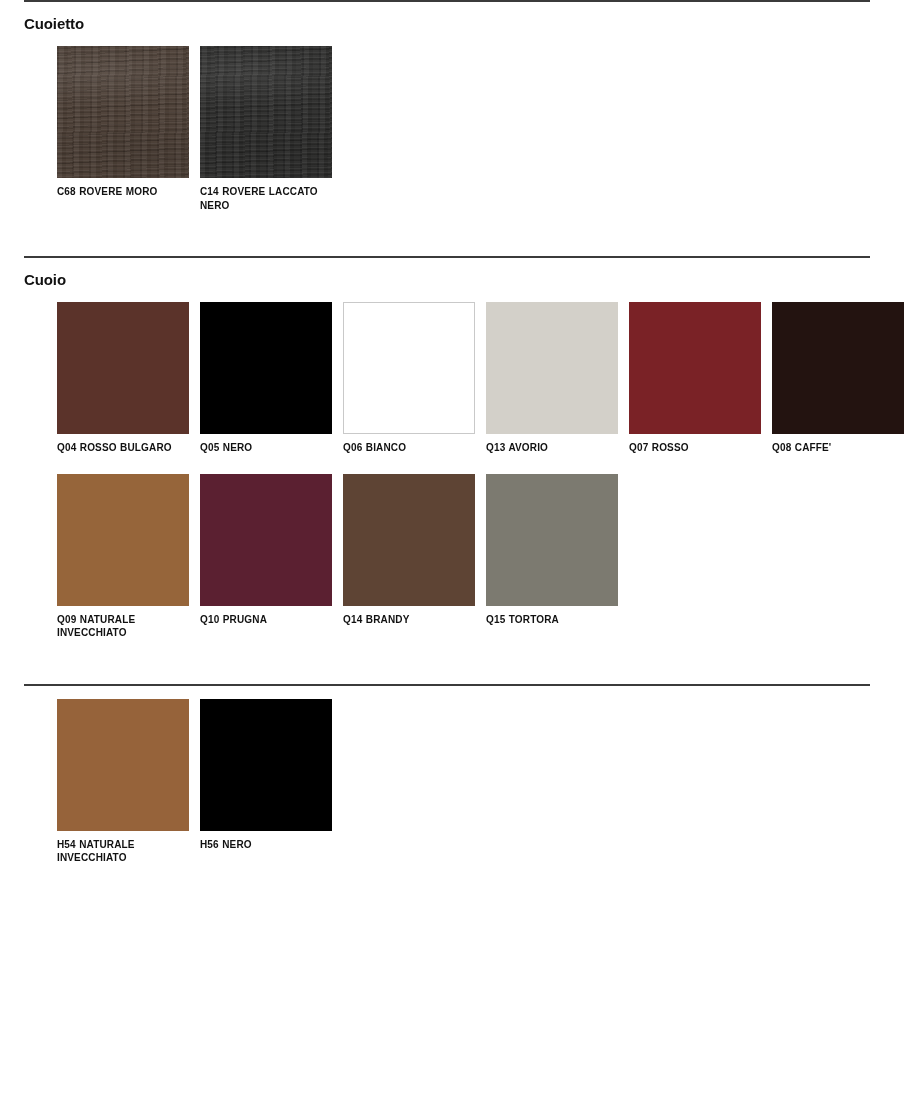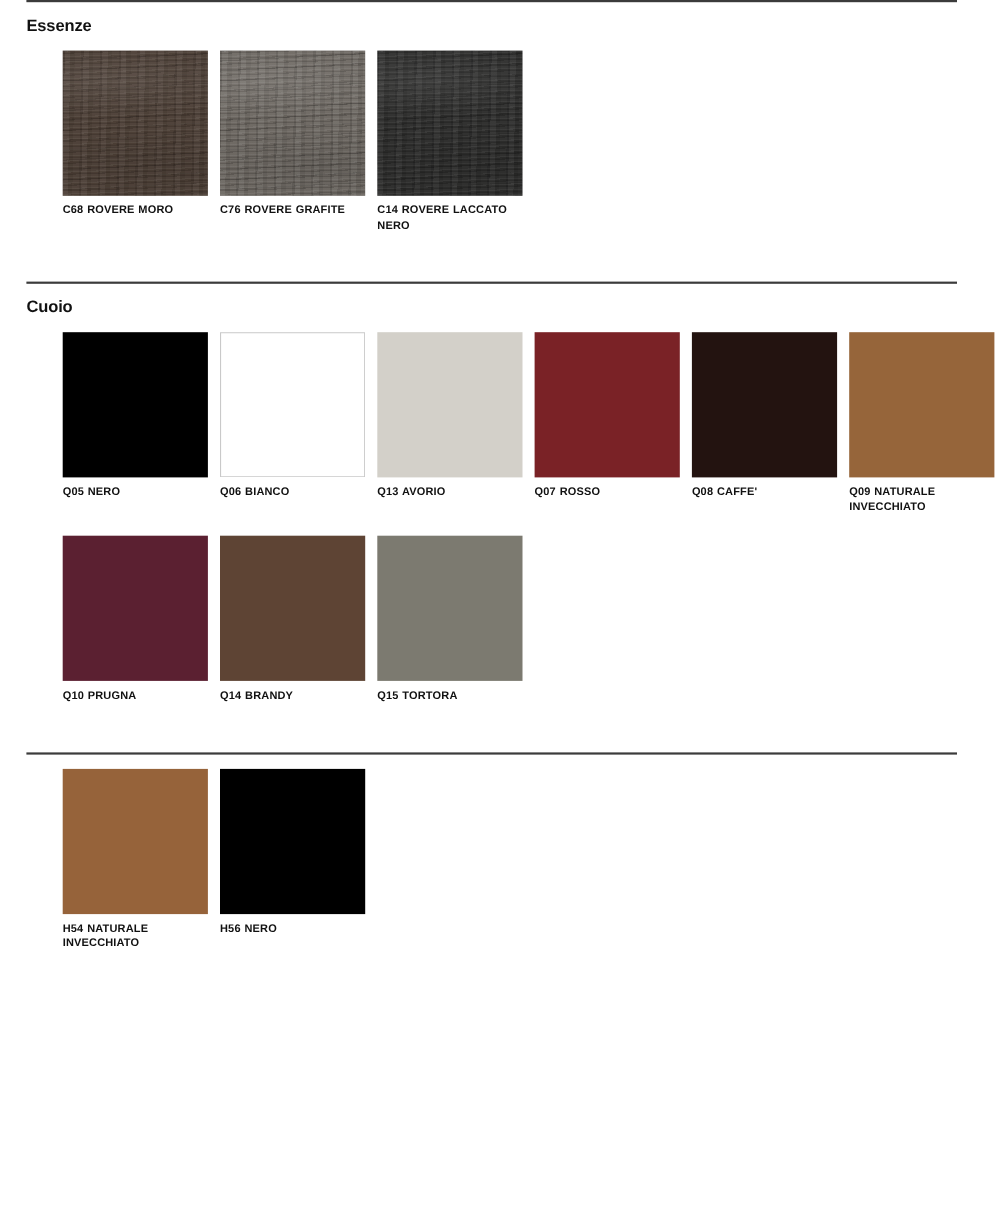--- a/index.html
+++ b/index.html
@@ -136,41 +136,41 @@
   .grain.dark::before  { opacity: 0.75; }
   .grain.dark::after   { opacity: 0.8; }
 </style>
 </head>
 <body>
 
 <div class="page">
   <div id="sections-root">
       <div class="section">
         <div class="section-rule"></div>
-        <div class="section-title">Essenze</div>
+        <div class="section-title">Cuoietto</div>
         <div class="swatch-grid">
           <div class="swatch">
             <div class="swatch-chip grain dark" style="background-color: rgb(74, 61, 52);"></div>
             <div class="swatch-label">C68 ROVERE MORO</div>
-          </div>
-          <div class="swatch">
-            <div class="swatch-chip grain mid" style="background-color: rgb(106, 101, 95);"></div>
-            <div class="swatch-label">C76 ROVERE GRAFITE</div>
           </div>
           <div class="swatch">
             <div class="swatch-chip grain dark" style="background-color: rgb(43, 43, 42);"></div>
             <div class="swatch-label">C14 ROVERE LACCATO NERO</div>
           </div>
         </div>
       </div>
       <div class="section">
         <div class="section-rule"></div>
         <div class="section-title">Cuoio</div>
         <div class="swatch-grid">
           <div class="swatch">
+            <div class="swatch-chip" style="background-color: rgb(91, 51, 42);"></div>
+            <div class="swatch-label">Q04 ROSSO BULGARO</div>
+          </div>
+          <div class="swatch">
             <div class="swatch-chip" style="background-color: rgb(0, 0, 0);"></div>
             <div class="swatch-label">Q05 NERO</div>
           </div>
           <div class="swatch">
             <div class="swatch-chip bordered" style="background-color: rgb(255, 255, 255);"></div>
             <div class="swatch-label">Q06 BIANCO</div>
           </div>
           <div class="swatch">
             <div class="swatch-chip" style="background-color: rgb(211, 208, 201);"></div>
             <div class="swatch-label">Q13 AVORIO</div>

